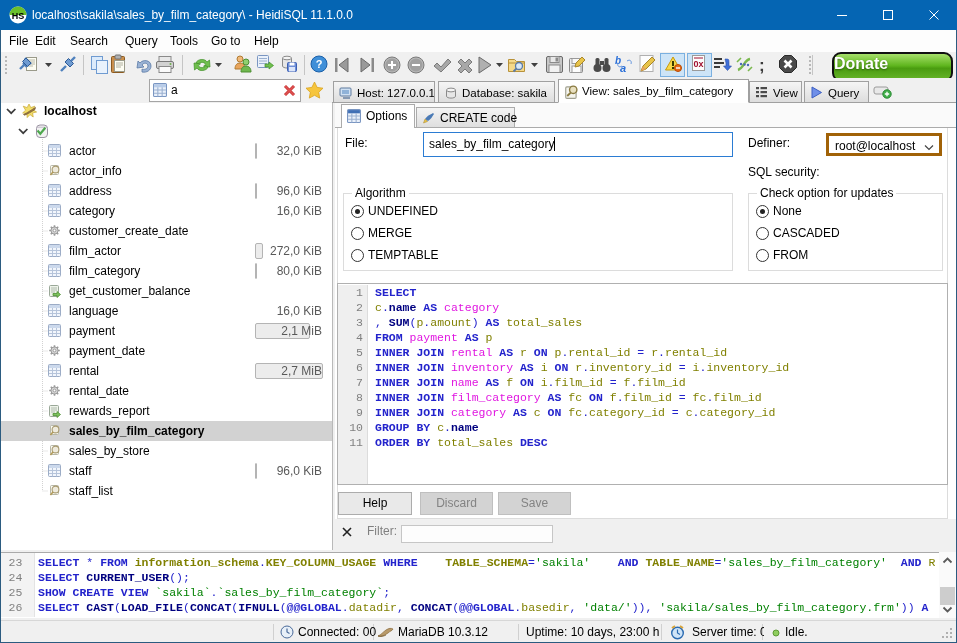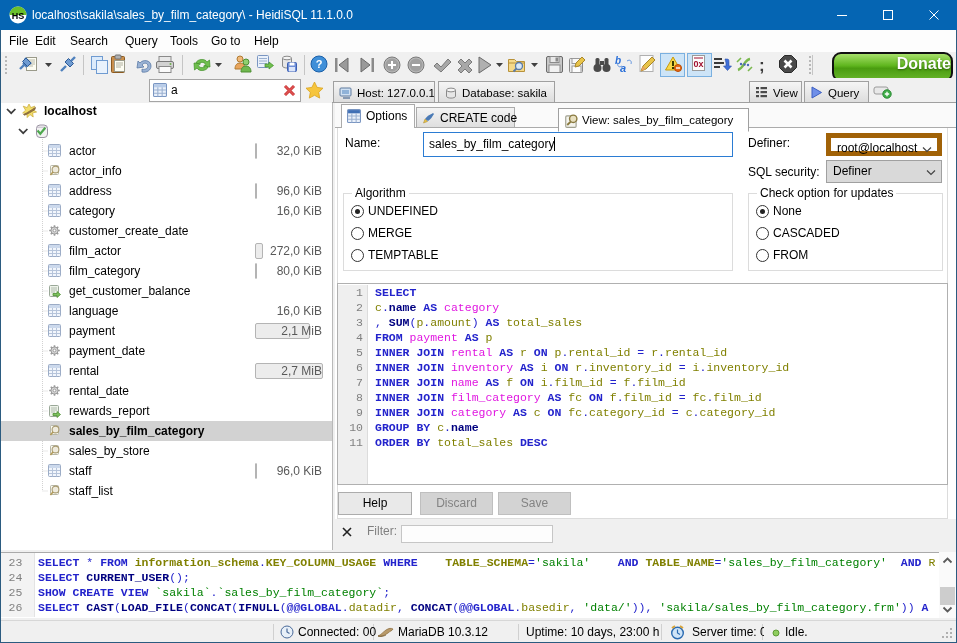--- a/index.html
+++ b/index.html
@@ -14,21 +14,21 @@
 .capbtn { position:absolute; top:0; width:46px; height:30px; color:#fff; text-align:center; }
 #menubar { position:absolute; left:1px; top:30px; width:955px; height:22px; background:#fdfdfd; }
 #menubar span { position:absolute; top:4px; }
 #toolbar1 { position:absolute; left:1px; top:52px; width:955px; height:26px; background:#f0f0f0; }
 #row2 { position:absolute; left:1px; top:78px; width:955px; height:25px; background:#f0f0f0; }
 #row2 .tb { position:absolute; top:3px; height:22px; background:linear-gradient(#f5f5f5,#dcdcdc); border:1px solid #a0a0a0; border-bottom:none; white-space:nowrap; overflow:hidden; }
 #row2 .tb svg { position:absolute; left:5px; top:4px; }
 #row2 .tb span { position:absolute; left:23px; top:5px; font-size:11.5px; }
 #row2 .tb.active { top:1px; height:24px; background:#fff; z-index:2; }
 #row2:after { content:""; position:absolute; left:331px; bottom:0; width:624px; height:1px; background:#a0a0a0; }
-#row2 .tb.active { border-bottom:1px solid #fff;margin-top:29px; }
+#row2 .tb.active { border-bottom:1px solid #fff; }
 
 
 #tree { position:absolute; left:1px; top:103px; width:332px; height:447px; background:#fff; border-right:1px solid #b9b9b9; font-size:12px; }
 .trow { position:absolute; left:0; width:331px; height:20px; line-height:20px; }
 .trow .nm { position:absolute; top:0; }
 .trow .sz { position:absolute; right:10px; top:0; color:#595959; }
 .selrow { background:#d2d2d2; }
 .szbar { position:absolute; top:2px; height:16px; background:#ececec; border:1px solid #b4b4b4; border-radius:2px; }
 
 
@@ -304,21 +304,21 @@
         <rect x="5" y="2" width="1" height="20"></rect>
       </g>
       <g fill="#b8b8b8">
         <rect x="2" y="3" width="2" height="2"></rect>
         <rect x="2" y="7" width="2" height="2"></rect>
         <rect x="2" y="11" width="2" height="2"></rect>
         <rect x="2" y="15" width="2" height="2"></rect>
         <rect x="2" y="19" width="2" height="2"></rect>
       </g>
     </svg>
-  <div class="abs" style="left:831px;top:0;width:121px;height:30px;background:linear-gradient(#a6e06a,#5fb51e 45%,#4a9c10 55%,#67b52a);border:2.5px solid #111;border-radius:9px;color:#fff;font-weight:bold;font-size:16px;text-align:right;line-height:20px;text-shadow:0 1px 2px rgba(0,0,0,0.4)">Donate</div>
+  <div class="abs" style="left:831px;top:0;width:121px;height:30px;background:linear-gradient(#a6e06a,#5fb51e 45%,#4a9c10 55%,#67b52a);border:2.5px solid #111;border-radius:9px;color:#fff;font-weight:bold;font-size:16px;text-align:left;line-height:20px;text-shadow:0 1px 2px rgba(0,0,0,0.4)">Donate</div>
 </div>
 <div id="row2">
 
   <div class="abs" style="left:148px;top:1px;width:152px;height:23px;background:#fff;border:1px solid #a5a5a5">
     <svg class="abs" style="left:3px;top:3px" width="14" height="14" viewBox="0 0 13 13">
         <rect x="0.5" y="0.5" width="12" height="12" rx="1" fill="#eaf1fb" stroke="#7a96c2"></rect>
         <rect x="1" y="1" width="11" height="3" fill="#b8cce8"></rect>
         <path d="M1 6.5 h11 M1 9.5 h11 M4.5 4 v8.5 M8.5 4 v8.5" stroke="#9ab0d0" stroke-width="1"></path>
       </svg>
     <span class="abs" style="left:21px;top:3px">a</span>
@@ -537,34 +537,29 @@
   </div>
   <div class="abs" style="left:6px;top:1px;width:74px;height:24px;background:#fff;border:1px solid #ababab;border-bottom:none;">
     <svg class="abs" style="left:5px;top:4px" width="14" height="14" viewBox="0 0 13 13">
         <rect x="0.5" y="0.5" width="12" height="12" rx="1" fill="#eaf1fb" stroke="#7a96c2"></rect>
         <rect x="1" y="1" width="11" height="3" fill="#3f6fb5"></rect>
         <path d="M1 6.5 h11 M1 9.5 h11 M4.5 4 v8.5 M8.5 4 v8.5" stroke="#9ab0d0" stroke-width="1"></path>
       </svg>
     <span class="abs" style="left:24px;top:4px">Options</span>
   </div>
 
-  <span class="abs" style="left:10px;top:33px">Name:</span>
+  <span class="abs" style="left:10px;top:33px">File:</span>
   <div class="abs" style="left:88px;top:29px;width:310px;height:25px;border:1px solid #2b7cd3;background:#fff;line-height:23px;padding-left:5px">sales_by_film_category<span style="border-left:1px solid #000">&nbsp;</span></div>
   <span class="abs" style="left:413px;top:33px">Definer:</span>
-  <div class="abs" style="left:491px;top:30px;width:116px;height:23px;border:5px solid #a16207;background:#fff;line-height:21px;padding-left:6px">root@localhost
+  <div class="abs" style="left:491px;top:30px;width:116px;height:23px;border:3px solid #a16207;background:#fff;line-height:21px;padding-left:6px">root@localhost
     <svg class="abs" style="right:5px;top:8px" width="10" height="8">
         <path d="M1 1.5 l4 4 4-4" stroke="#444" stroke-width="1.2" fill="none"></path>
       </svg>
   </div>
   <span class="abs" style="left:413px;top:62px">SQL security:</span>
-  <div class="abs" style="left:491px;top:57px;width:116px;height:23px;border:1px solid #a0a0a0;background:#d9d9d9;line-height:21px;padding-left:6px">Definer
-    <svg class="abs" style="right:5px;top:8px" width="10" height="8">
-        <path d="M1 1.5 l4 4 4-4" stroke="#444" stroke-width="1.2" fill="none"></path>
-      </svg>
-  </div>
 
   <div class="grpbox" style="left:8px;top:90px;width:390px;height:78px">
       <span class="cap">Algorithm</span>
     </div>
   <div class="radio sel" style="left:16px;top:102px"></div>
     <span class="rlabel" style="left:33px;top:101px">UNDEFINED</span>
   <div class="radio" style="left:16px;top:124px"></div>
     <span class="rlabel" style="left:33px;top:123px">MERGE</span>
   <div class="radio" style="left:16px;top:146px"></div>
     <span class="rlabel" style="left:33px;top:145px">TEMPTABLE</span>

